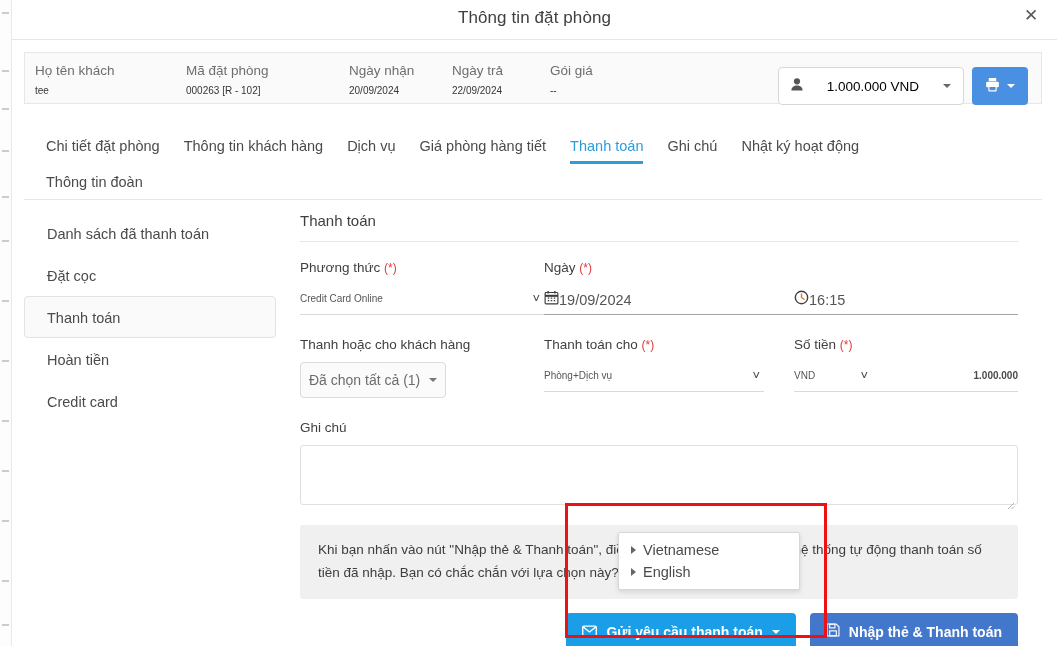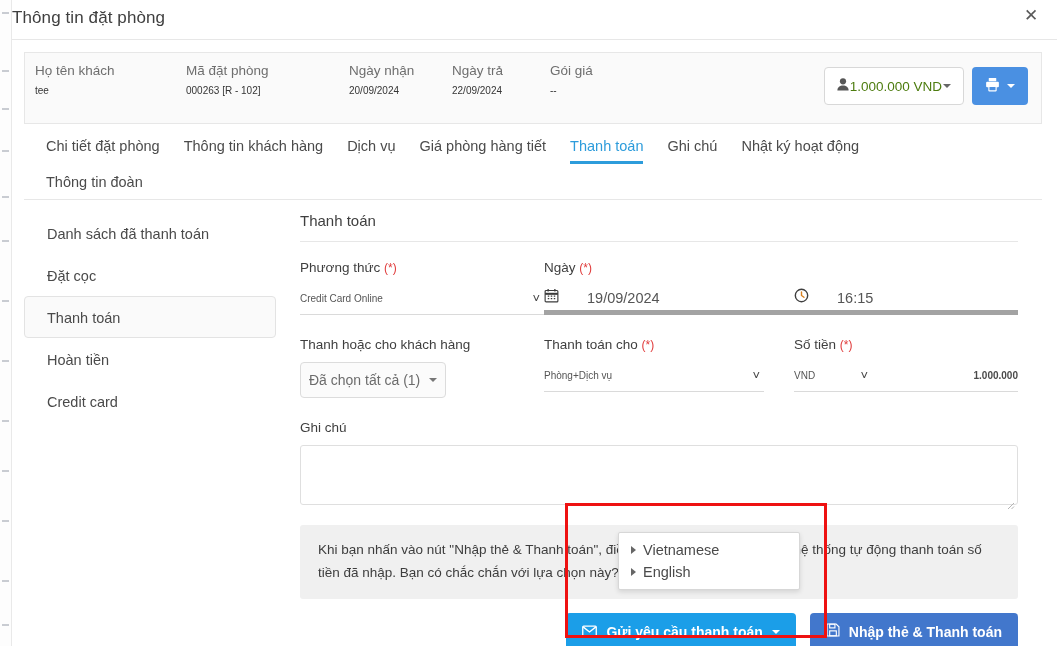--- a/index.html
+++ b/index.html
@@ -24,47 +24,47 @@
     position: absolute; left: 2px; width: 7px; height: 2px; background: #c9ccd2;
   }
 
   
   .modal-header {
     position: absolute; left: 12px; top: 0; right: 0; height: 40px;
     background: #fff; border-bottom: 1px solid #e7e7e7;
   }
   .modal-title {
     position: absolute; left: 0; right: 0; top: 8px;
-    font-size: 17px; color: #3f3f3f; letter-spacing: .1px;
+    text-align: center; font-size: 17px; color: #3f3f3f; letter-spacing: .1px;
   }
   .close-btn {
     position: absolute; right: 14px; top: 4px;
     width: 24px; height: 24px; line-height: 24px; text-align: center;
     font-size: 17px; color: #5a5a5a; cursor: pointer; background: none; border: none;
     padding: 0;
   }
 
   
   .summary-card {
-    position: absolute; left: 24px; top: 52px; width: 1018px; height: 72px;
+    position: absolute; left: 24px; top: 52px; width: 1018px; height: 52px;
     background: #fafafa; border: 1px solid #e7e7e7;
   }
   .summary-fields { position: absolute; left: 10px; top: 10px; display: flex; }
   .sfield { margin-right: 6px; }
   .sfield .lbl { font-size: 13.5px; color: #6e6e6e; margin-bottom: 7px; white-space: nowrap; }
   .sfield .val { font-size: 10px; color: #353535; white-space: nowrap; }
 
   .summary-actions {
     position: absolute; right: 13px; top: 14px; display: flex; gap: 8px; align-items: center;
   }
   .amount-pill {
-    display: flex; align-items: center; gap: 1px;
+    display: flex; align-items: center; gap: 24px;
     height: 38px; padding: 0 12px;
     background: #fff; border: 1px solid #d8d8d8; border-radius: 4px;
-    font-size: 13.5px; color: #4d7c0f; cursor: pointer;
+    font-size: 13.5px; color: #000000; cursor: pointer;
   }
   .print-btn {
     display: flex; align-items: center; gap: 7px;
     height: 38px; padding: 0 13px;
     background: #4a90e2; border: none; border-radius: 4px;
     color: #fff; cursor: pointer;
   }
   .caret-down {
     display: inline-block; width: 0; height: 0;
     border-left: 4px solid transparent; border-right: 4px solid transparent;
@@ -111,21 +111,21 @@
     font-family: "Liberation Sans", sans-serif; padding: 0 0 3px 0;
     outline: none;
   }
   .sel-wrap { position: relative; width: 100%; }
   .sel-wrap .chev {
     position: absolute; right: 4px; top: 6px; pointer-events: none;
     color: #444; font-size: 13px;
   }
   .sel-wrap .uline { padding-right: 20px; }
 
-  .icon-field { display: flex; align-items: center; gap: 28px; border-bottom: 5px solid #a3a3a3; height: 30px; }
+  .icon-field { display: flex; align-items: center; gap: 0; border-bottom: 1px solid #a3a3a3; height: 30px; }
   .icon-field .txt { font-size: 14.5px; color: #555; }
 
   .pill-btn {
     display: inline-flex; align-items: center; gap: 9px;
     height: 36px; padding: 0 8px;
     background: #fbfbfb; border: 1px solid #dcdcdc; border-radius: 4px;
     font-size: 14px; color: #6c6c6c; cursor: pointer;
   }
 
   .cur-amt { display: flex; align-items: center; }

